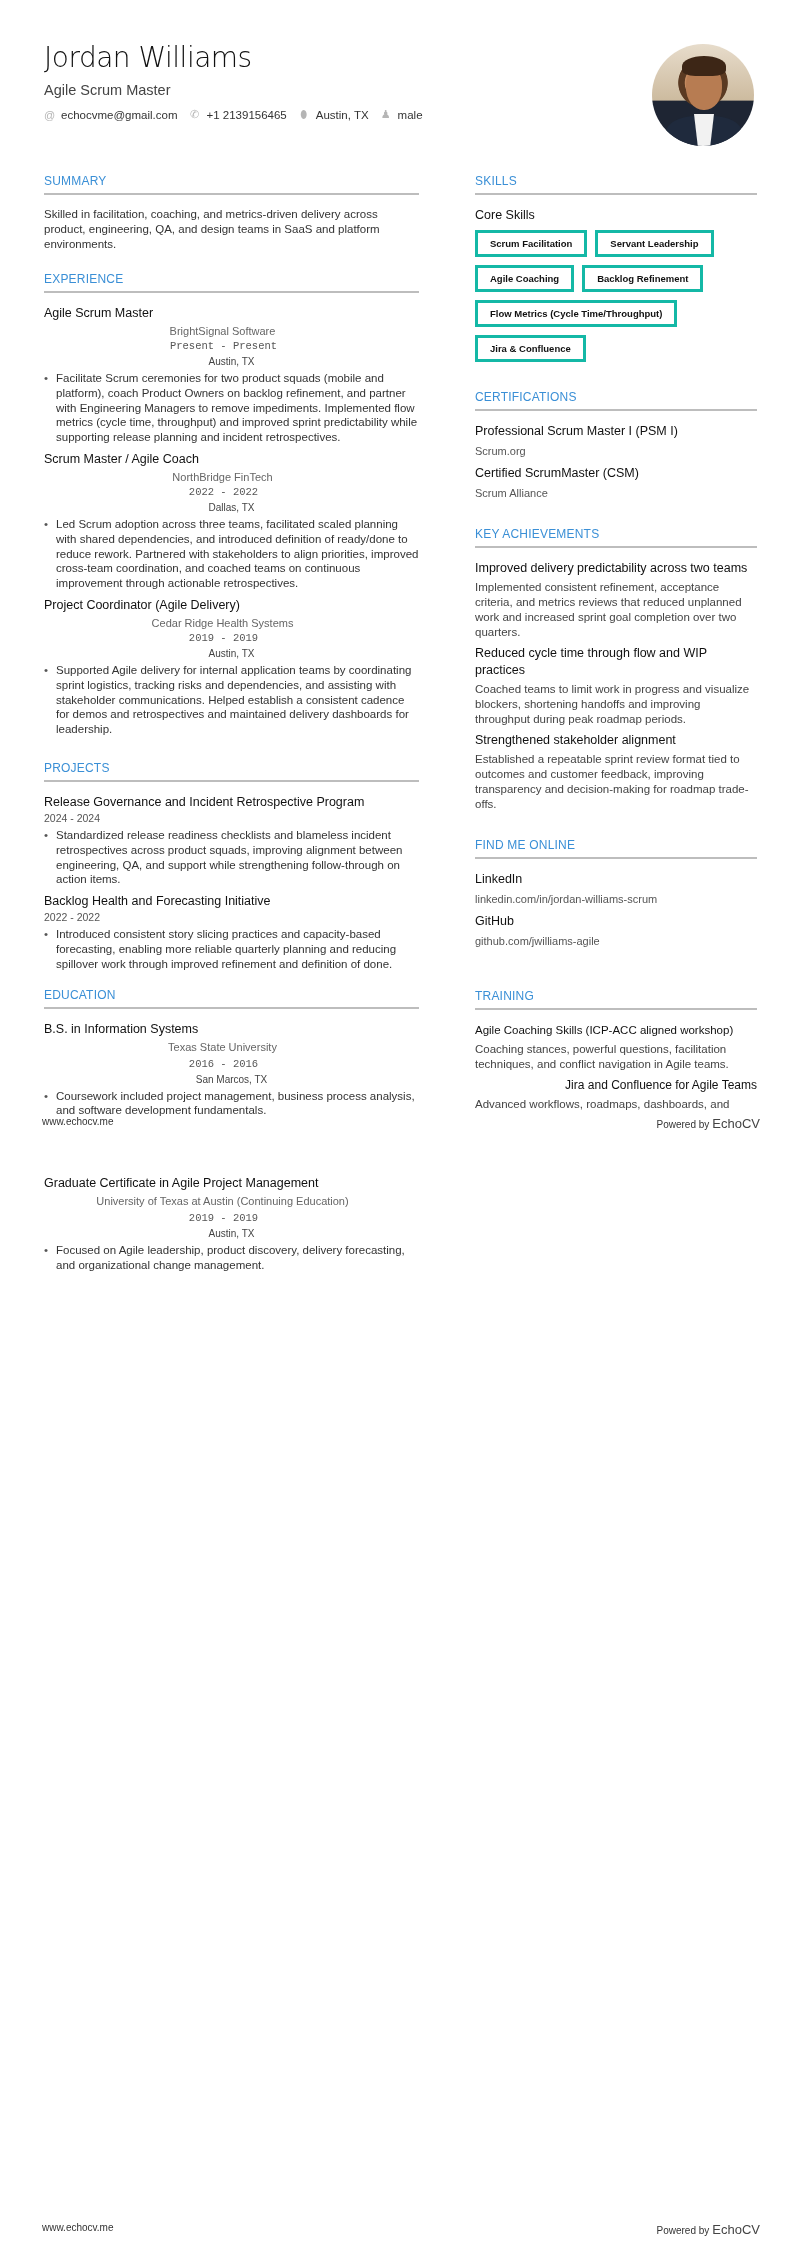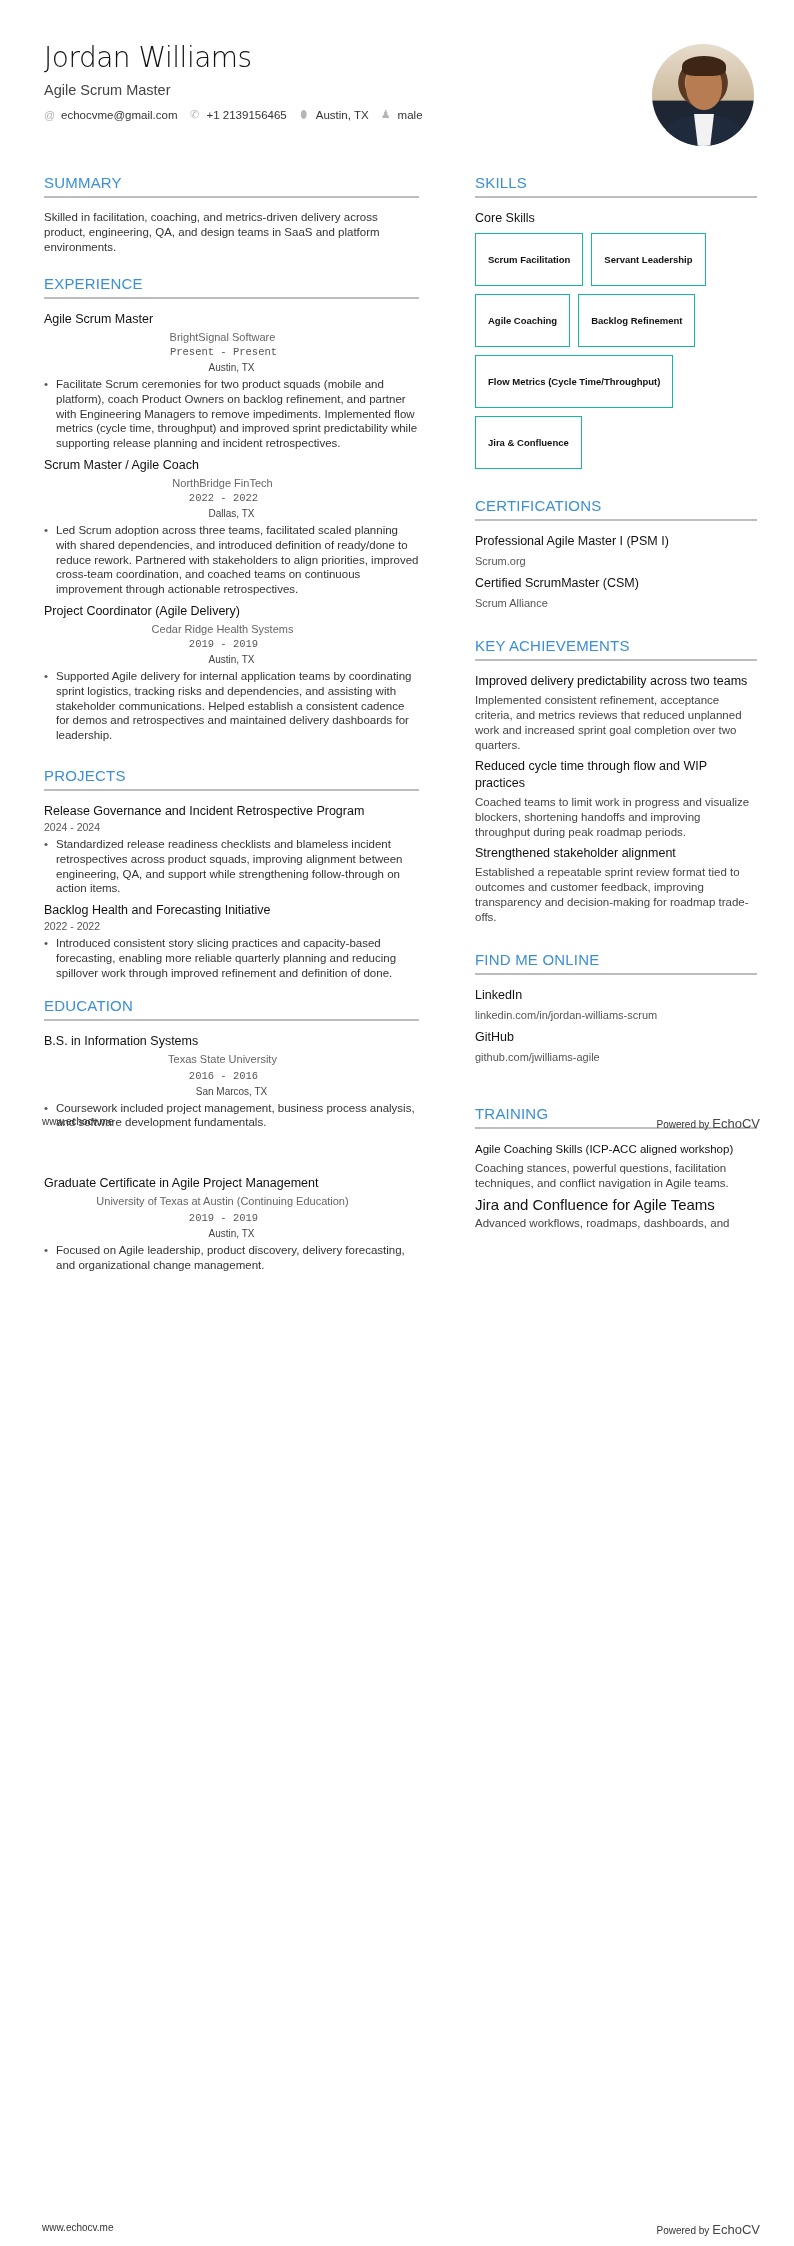--- a/index.html
+++ b/index.html
@@ -17,37 +17,37 @@
             background: radial-gradient(circle at 50% 38%, #c48a5f 0 22%, #5a3a22 23% 30%, transparent 31%),
                         linear-gradient(180deg, #e7dccb 0%, #cdbb9f 55%, #1e2533 56%, #1e2533 100%); }
   .avatar .face { position: absolute; left: 34px; top: 20px; width: 36px; height: 46px; border-radius: 45% 45% 48% 48%; background: #b77c52; }
   .avatar .hair { position: absolute; left: 30px; top: 12px; width: 44px; height: 20px; border-radius: 50% 50% 30% 30%; background: #3d2616; }
   .avatar .jacket { position: absolute; left: 14px; top: 72px; width: 76px; height: 40px; border-radius: 40% 40% 0 0; background: #1f2a3d; }
   .avatar .collar { position: absolute; left: 42px; top: 70px; width: 20px; height: 34px; background: #f2f2f2; clip-path: polygon(0 0,100% 0,80% 100%,20% 100%); }
 
   .col-left { position: absolute; left: 44px; width: 375px; }
   .col-right { position: absolute; left: 475px; width: 282px; }
 
-  .sec-title { font-size: 15px; color: #3a8fd6; letter-spacing: 0.2px; text-transform: uppercase; }
+  .sec-title { font-size: 12px; color: #3a8fd6; letter-spacing: 0.2px; text-transform: uppercase; }
   .sec-rule { height: 2px; background: #bdbdbd; margin-top: 5px; margin-bottom: 12px; }
 
   .para { font-size: 11.5px; line-height: 15px; color: #333; }
 
   .entry-title { font-size: 12.5px; color: #111; line-height: 17px; }
   .meta { display: flex; align-items: center; font-size: 10.5px; color: #555; margin-top: 2px; line-height: 15px; flex-direction: column; }
   .meta .org { color: #666; margin-right: 18px; font-size: 11px; }
   .meta .dates { margin-right: 16px; font-family: Liberation Mono, monospace; }
   .meta .loc { font-size: 10px; color: #444; }
   .dates-line { font-size: 10.5px; color: #555; line-height: 15px; }
   .bullet { display: flex; font-size: 11.5px; line-height: 14.8px; color: #333; margin-top: 2px; }
   .bullet .dot { width: 12px; flex: none; color: #555; }
   .entry { margin-bottom: 6px; }
 
   .chips { display: flex; flex-wrap: wrap; }
-  .chip { border: 1px solid #14b8a6; font-size: 9.5px; font-weight: bold; color: #111; padding: 20px 12px; margin: 0 8px 8px 0; line-height: 11px; }
+  .chip { border: 3px solid #14b8a6; font-size: 9.5px; font-weight: bold; color: #111; padding: 5px 12px; margin: 0 8px 8px 0; line-height: 11px; }
 
   .r-title { font-size: 12.5px; color: #111; line-height: 17px; }
   .r-sub { font-size: 11px; color: #555; line-height: 15px; margin-top: 4px; margin-bottom: 6px; }
   .r-desc { font-size: 11.5px; color: #444; line-height: 15px; margin-top: 3px; margin-bottom: 5px; }
 
   .footer { position: absolute; left: 42px; width: 718px; display: flex; justify-content: space-between; font-size: 10px; color: #333; }
   .footer .brand { font-size: 13px; color: #444; margin-left: 3px; }
 </style>
 </head>
 <body>
@@ -190,21 +190,21 @@
       <span class="chip">Agile Coaching</span>
       <span class="chip">Backlog Refinement</span>
       <span class="chip">Flow Metrics (Cycle Time/Throughput)</span>
       <span class="chip">Jira &amp; Confluence</span>
     </div>
   </section>
 
   <section style="margin-top:20px;">
     <div class="sec-title">Certifications</div>
     <div class="sec-rule"></div>
-    <div class="r-title">Professional Agile Master I (PSM I)</div>
+    <div class="r-title">Professional Scrum Master I (PSM I)</div>
     <div class="r-sub">Scrum.org</div>
     <div class="r-title">Certified ScrumMaster (CSM)</div>
     <div class="r-sub">Scrum Alliance</div>
   </section>
 
   <section style="margin-top:26px;">
     <div class="sec-title">Key Achievements</div>
     <div class="sec-rule"></div>
     <div class="r-title">Improved delivery predictability across two teams</div>
     <div class="r-desc">Implemented consistent refinement, acceptance criteria, and metrics reviews that reduced unplanned work and increased sprint goal completion over two quarters.</div>
@@ -221,21 +221,21 @@
     <div class="r-sub">linkedin.com/in/jordan-williams-scrum</div>
     <div class="r-title">GitHub</div>
     <div class="r-sub">github.com/jwilliams-agile</div>
   </section>
 
   <section style="margin-top:40px;">
     <div class="sec-title">Training</div>
     <div class="sec-rule"></div>
     <div class="r-title" style="font-size:11.5px;">Agile Coaching Skills (ICP-ACC aligned workshop)</div>
     <div class="r-desc">Coaching stances, powerful questions, facilitation techniques, and conflict navigation in Agile teams.</div>
-    <div class="r-title" style="font-size:15px;">Jira and Confluence for Agile Teams</div>
+    <div class="r-title" style="font-size:12px;text-align:right;">Jira and Confluence for Agile Teams</div>
     <div class="r-desc">Advanced workflows, roadmaps, dashboards, and</div>
   </section>
 </div>
 
 <div class="footer" style="top:1116px;">
   <span>www.echocv.me</span>
   <span><span>Powered by</span><span class="brand">EchoCV</span></span>
 </div>
 
 <div class="col-left" style="top:1175px;">

